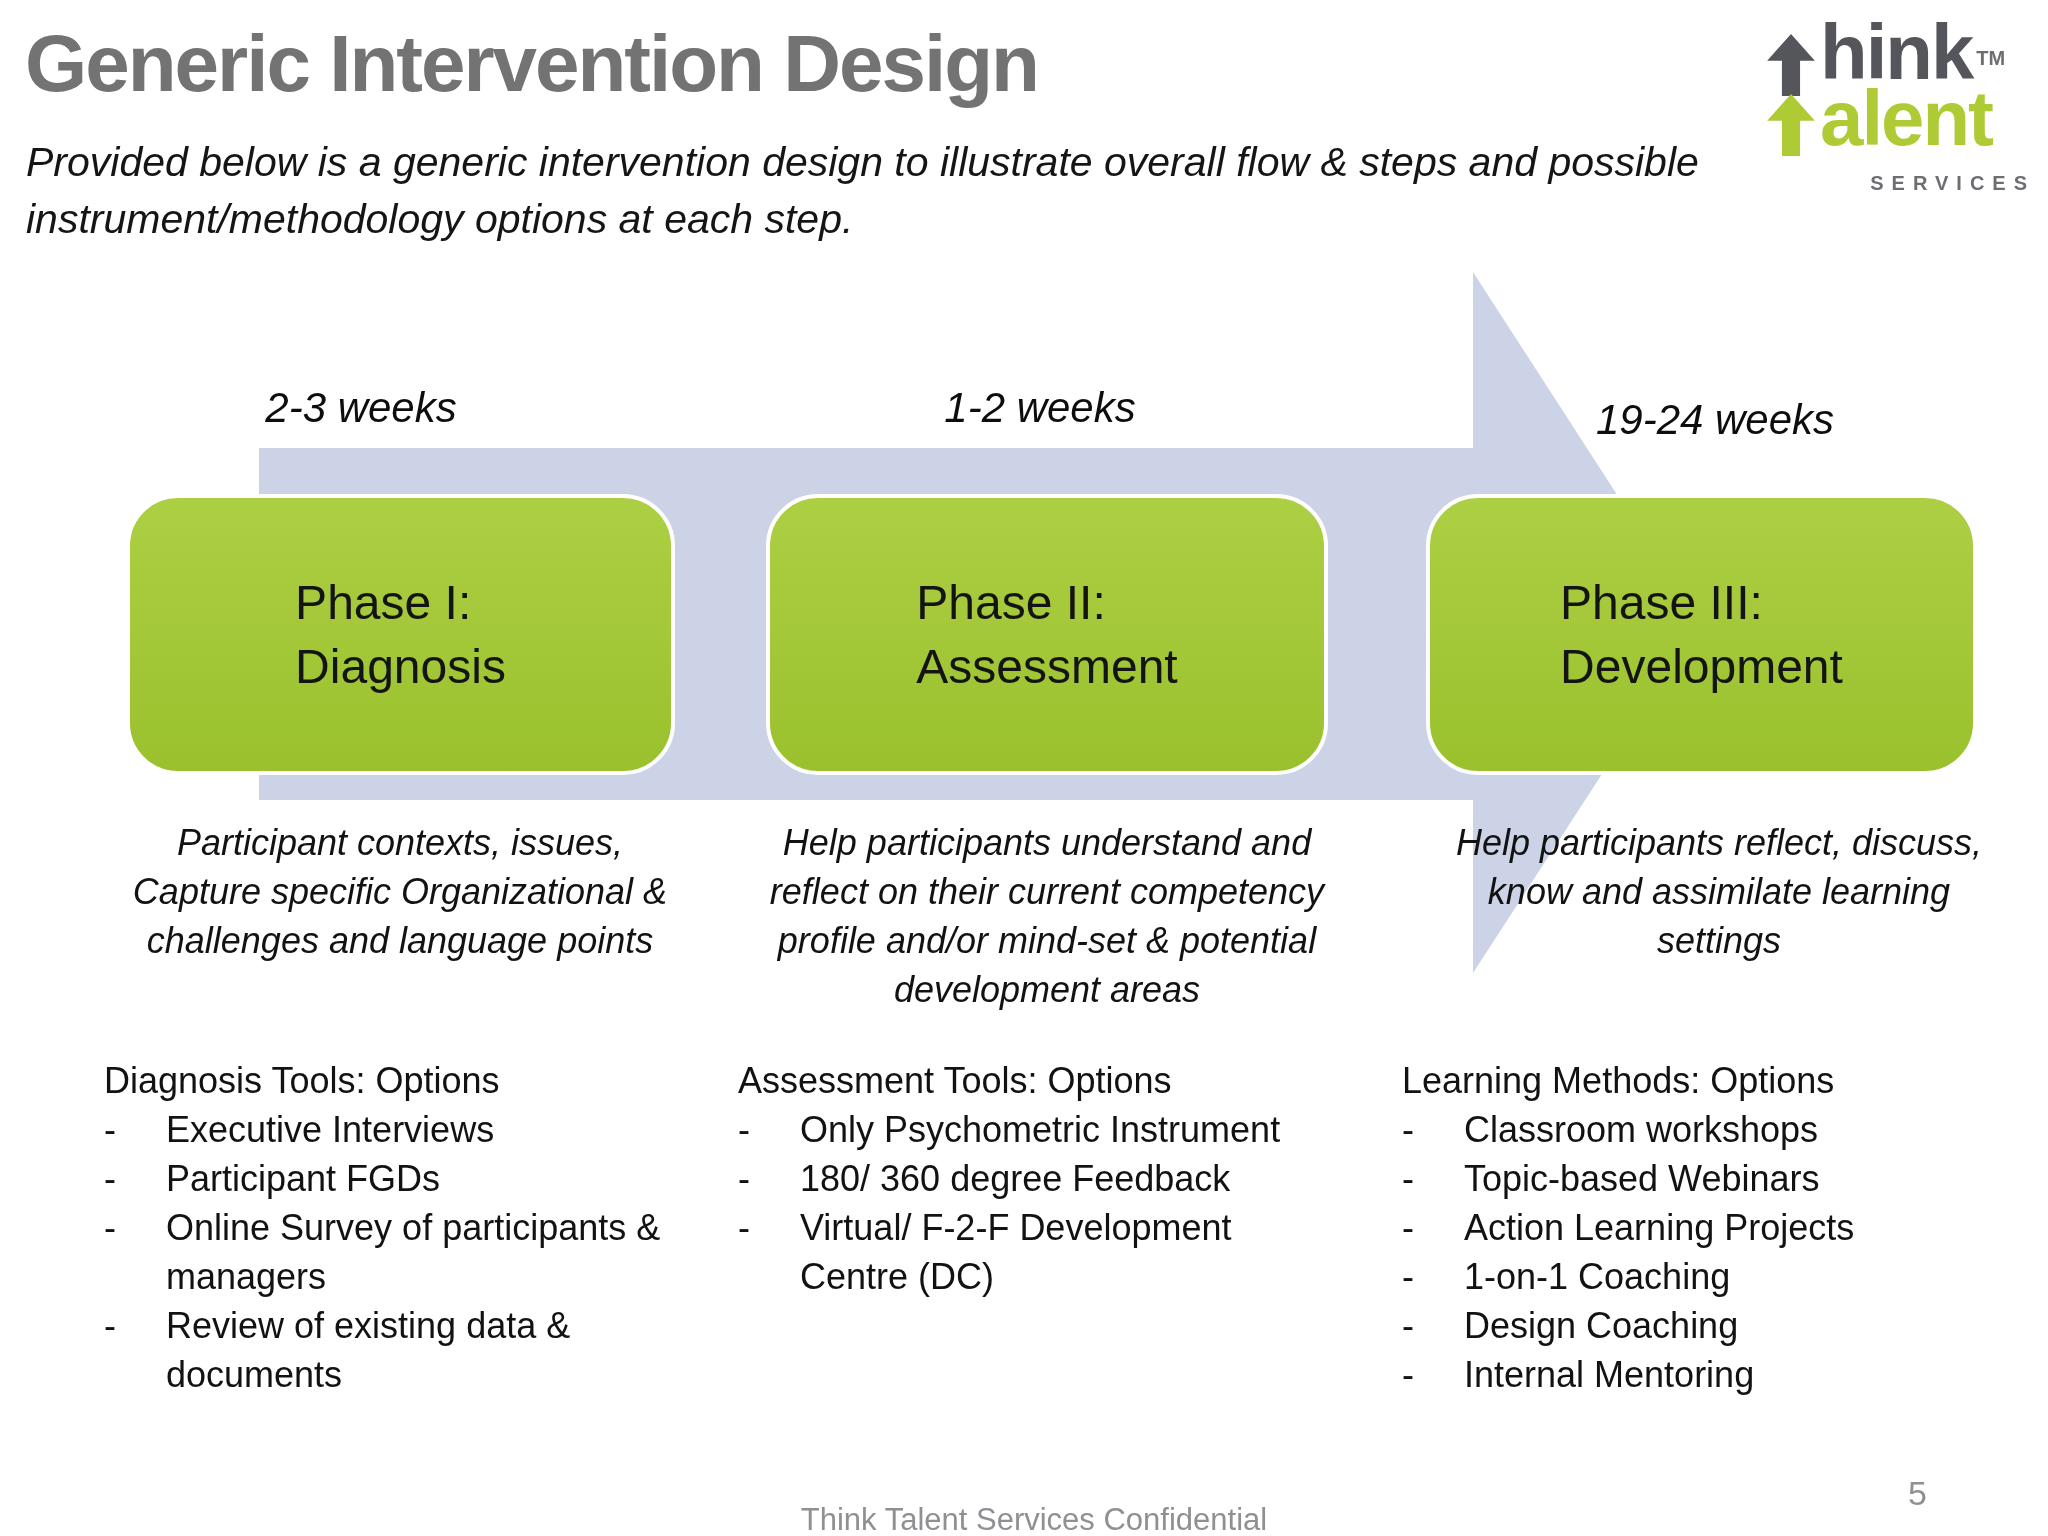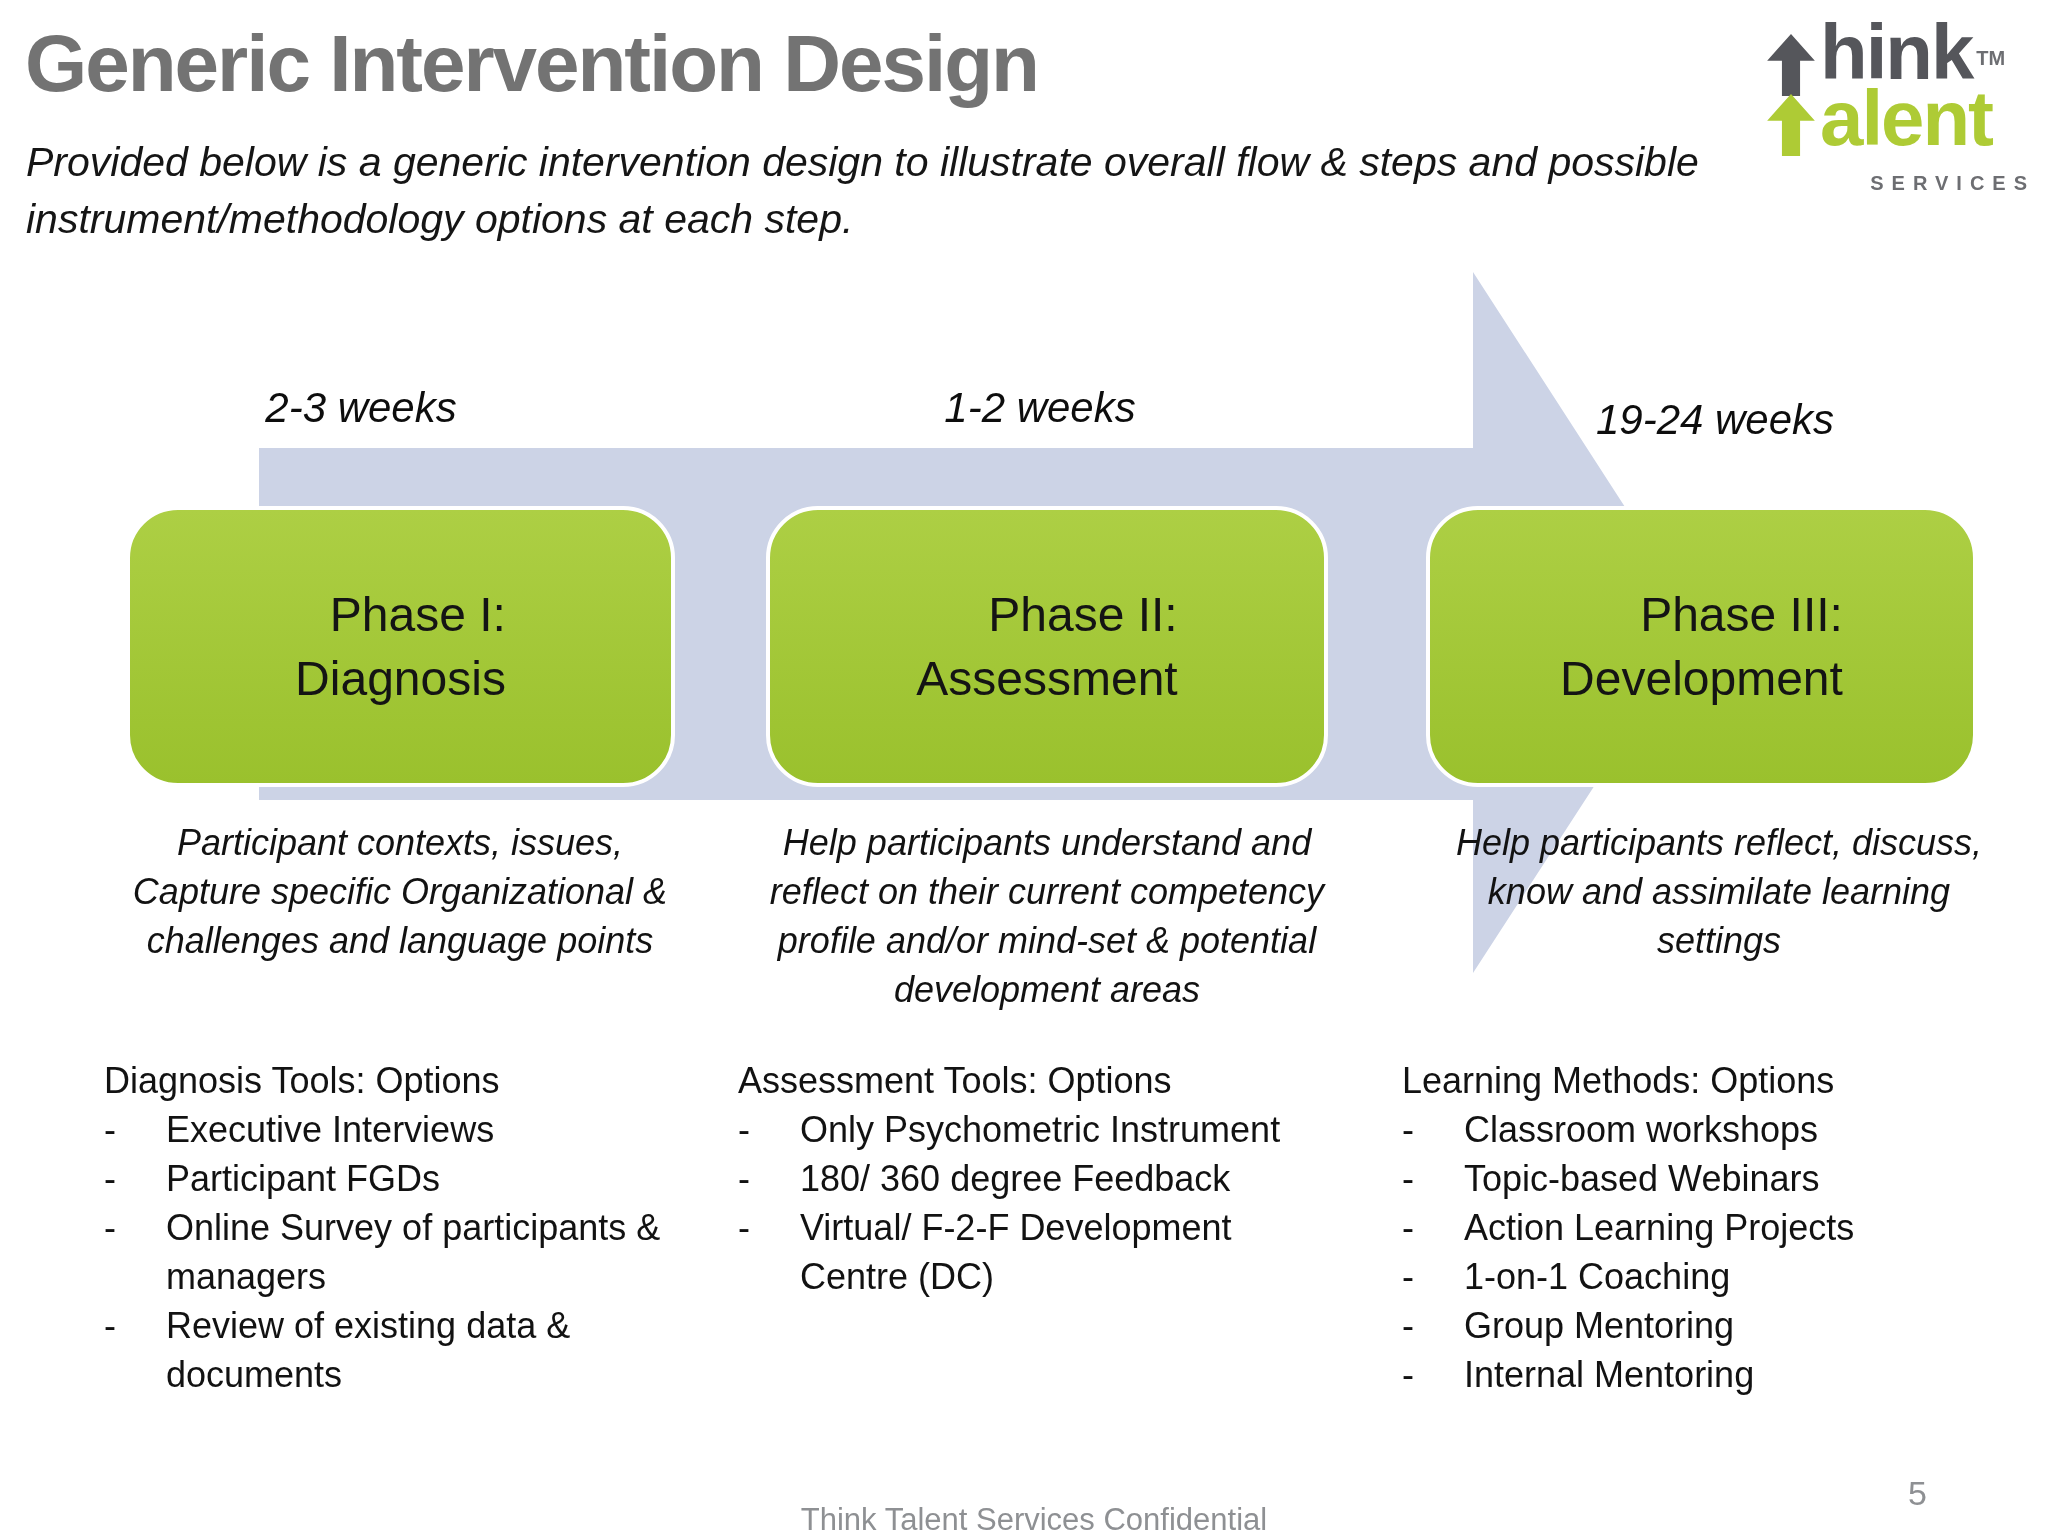--- a/index.html
+++ b/index.html
@@ -35,24 +35,24 @@
   .logo-arrow svg{width:100%;height:100%;display:block;}
   .tm{font-size:20px;font-weight:700;letter-spacing:0;color:var(--services-gray);align-self:flex-start;margin-left:4px;margin-top:6px;}
   .services{
     text-align:right;font-size:20px;font-weight:700;letter-spacing:8px;
     color:var(--services-gray);margin-top:16px;padding-right:2px;
   }
   
   .arrow-graphic{position:absolute;left:0;top:0;width:2048px;height:1536px;z-index:1;}
   
   .phase-box{
-    position:absolute;top:506px;height:281px;box-sizing:border-box;
+    position:absolute;top:494px;height:281px;box-sizing:border-box;
     border:4px solid #ffffff;border-radius:52px;
     background:linear-gradient(180deg,var(--phase-light) 0%,var(--phase-dark) 100%);
-    display:flex;align-items:center;justify-content:center;text-align:right;
+    display:flex;align-items:center;justify-content:center;text-align:left;
     z-index:2;
   }
   .phase-box.p1{left:126px;width:549px;}
   .phase-box.p2{left:766px;width:562px;}
   .phase-box.p3{left:1426px;width:551px;}
   .phase-name{font-size:48px;line-height:64px;color:#141414;}
   
   .time-label{
     position:absolute;top:384px;width:320px;text-align:center;
     font-size:42px;font-style:italic;color:#0d0d0d;z-index:3;white-space:nowrap;
@@ -217,21 +217,21 @@
         <div class="li">
           <span class="dash">-</span>
           <span class="li-text">Action Learning Projects</span>
         </div>
         <div class="li">
           <span class="dash">-</span>
           <span class="li-text">1-on-1 Coaching</span>
         </div>
         <div class="li">
           <span class="dash">-</span>
-          <span class="li-text">Group Mentoring</span>
+          <span class="li-text">Design Coaching</span>
         </div>
         <div class="li">
           <span class="dash">-</span>
           <span class="li-text">Internal Mentoring</span>
         </div>
       </div>
   </div>
 
   <div class="footer-confidential">Think Talent Services Confidential</div>
   <div class="page-number">5</div>

